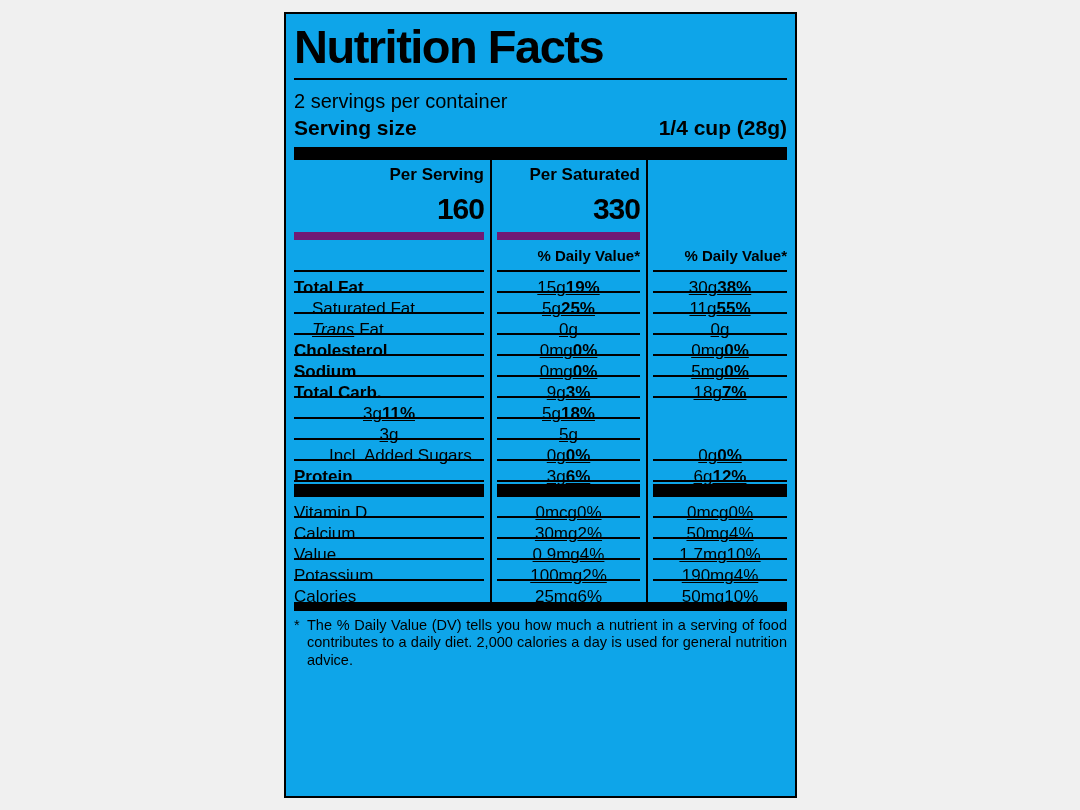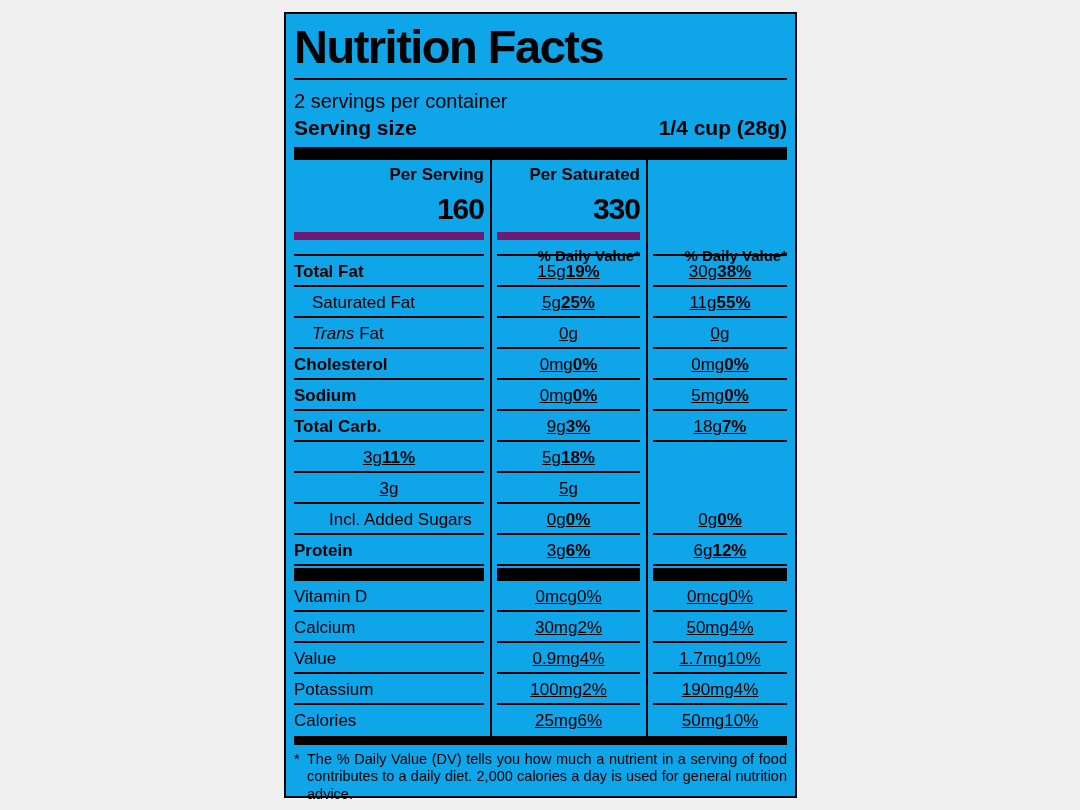--- a/index.html
+++ b/index.html
@@ -64,36 +64,36 @@
   .cal-word {
     font-size: 31px; font-weight: bold;
     display: flex; align-items: flex-end;
     padding-bottom: 3px; letter-spacing: -0.5px;
   }
   .cal-col { text-align: right; }
   .cal-head { font-size: 17px; font-weight: bold; line-height: 20px; padding-top: 5px; white-space: nowrap; }
   .cal-num  { font-size: 30px; font-weight: bold; line-height: 47px; letter-spacing: -1px; }
 
   
-  .row-dv .cell { border-bottom: 2px solid #000; height: 16px; }
+  .row-dv .cell { border-bottom: 2px solid #000; height: 32px; }
   .dv-head { font-size: 15px; font-weight: bold; text-align: right; padding-top: 7px; white-space: nowrap; }
 
   
   .nrow .cell {
     border-bottom: 2px solid #000;
-    height: 31px;
+    height: 21px;
     padding-top: 5px;
     font-size: 17px;
     line-height: 21px;
     white-space: nowrap;
   }
   .name-cell.b { font-weight: bold; }
   .ind1 { padding-left: 18px; }
   .ind2 { padding-left: 35px; }
-  .it { font-style: italic; margin-right: 5px; }
+  .it { font-style: italic; margin-right: 5px; text-decoration: underline; }
   .val-cell { display: flex; justify-content: center; text-decoration: underline; }
   .dv.b { font-weight: bold; }
 
   
   .ul-ind { border-bottom-color: transparent; position: relative; }
   .ul-ind::after {
     content: ""; position: absolute;
     left: 33px; right: 0; bottom: -2px; height: 2px; background: #000;
   }
 

